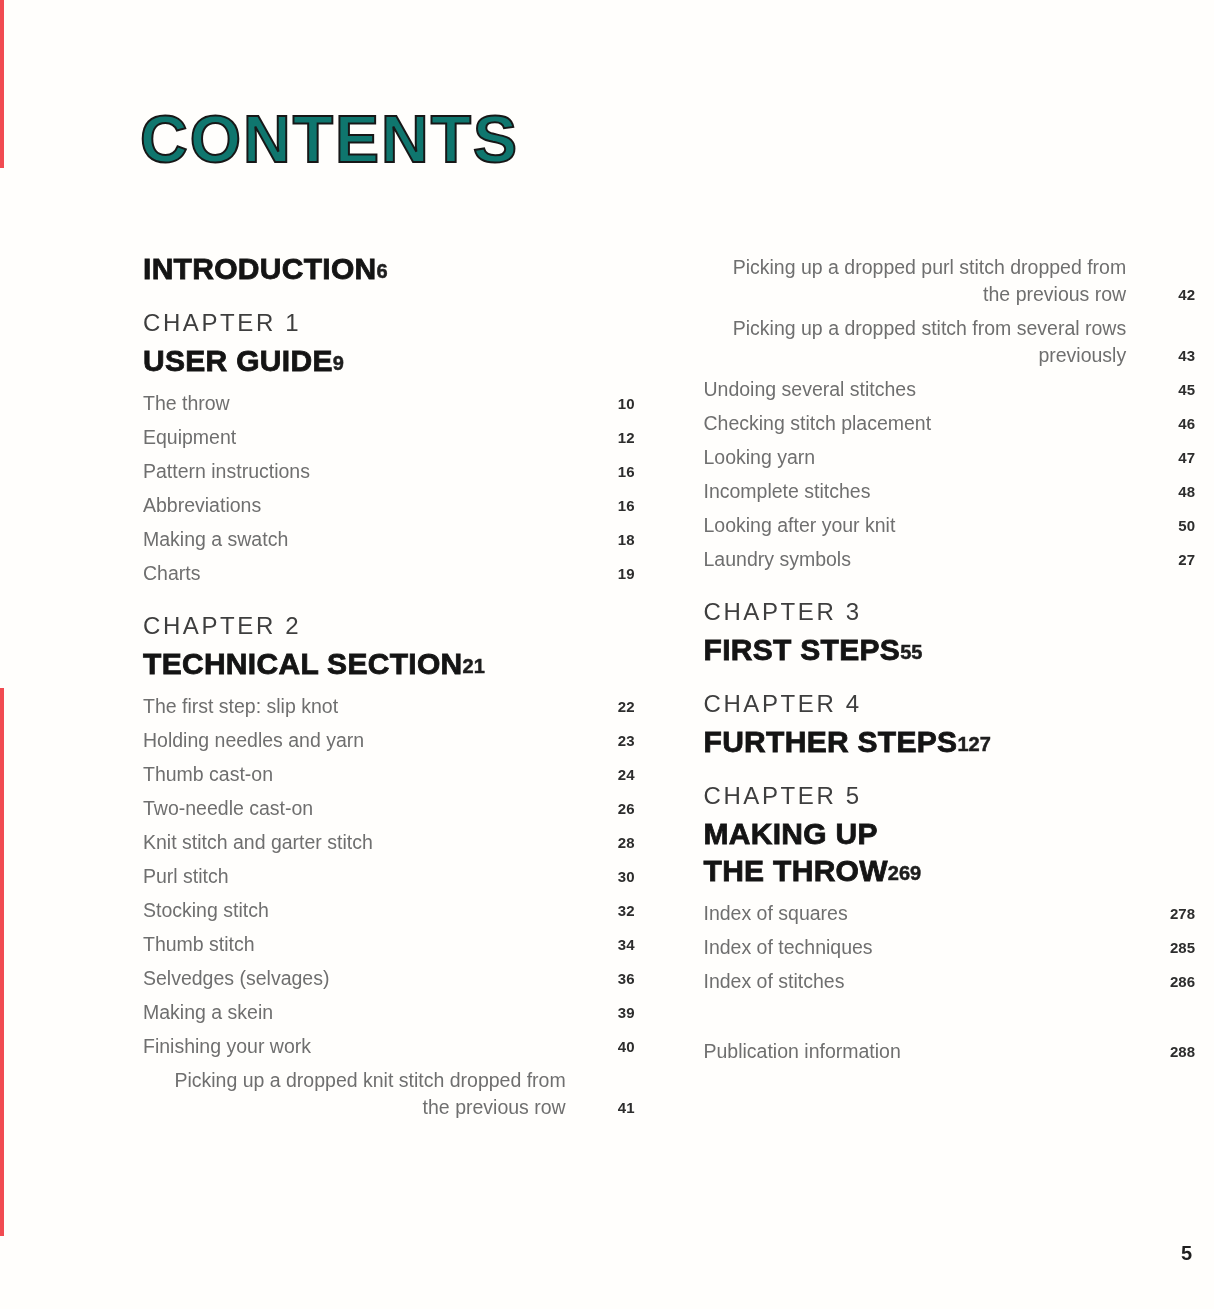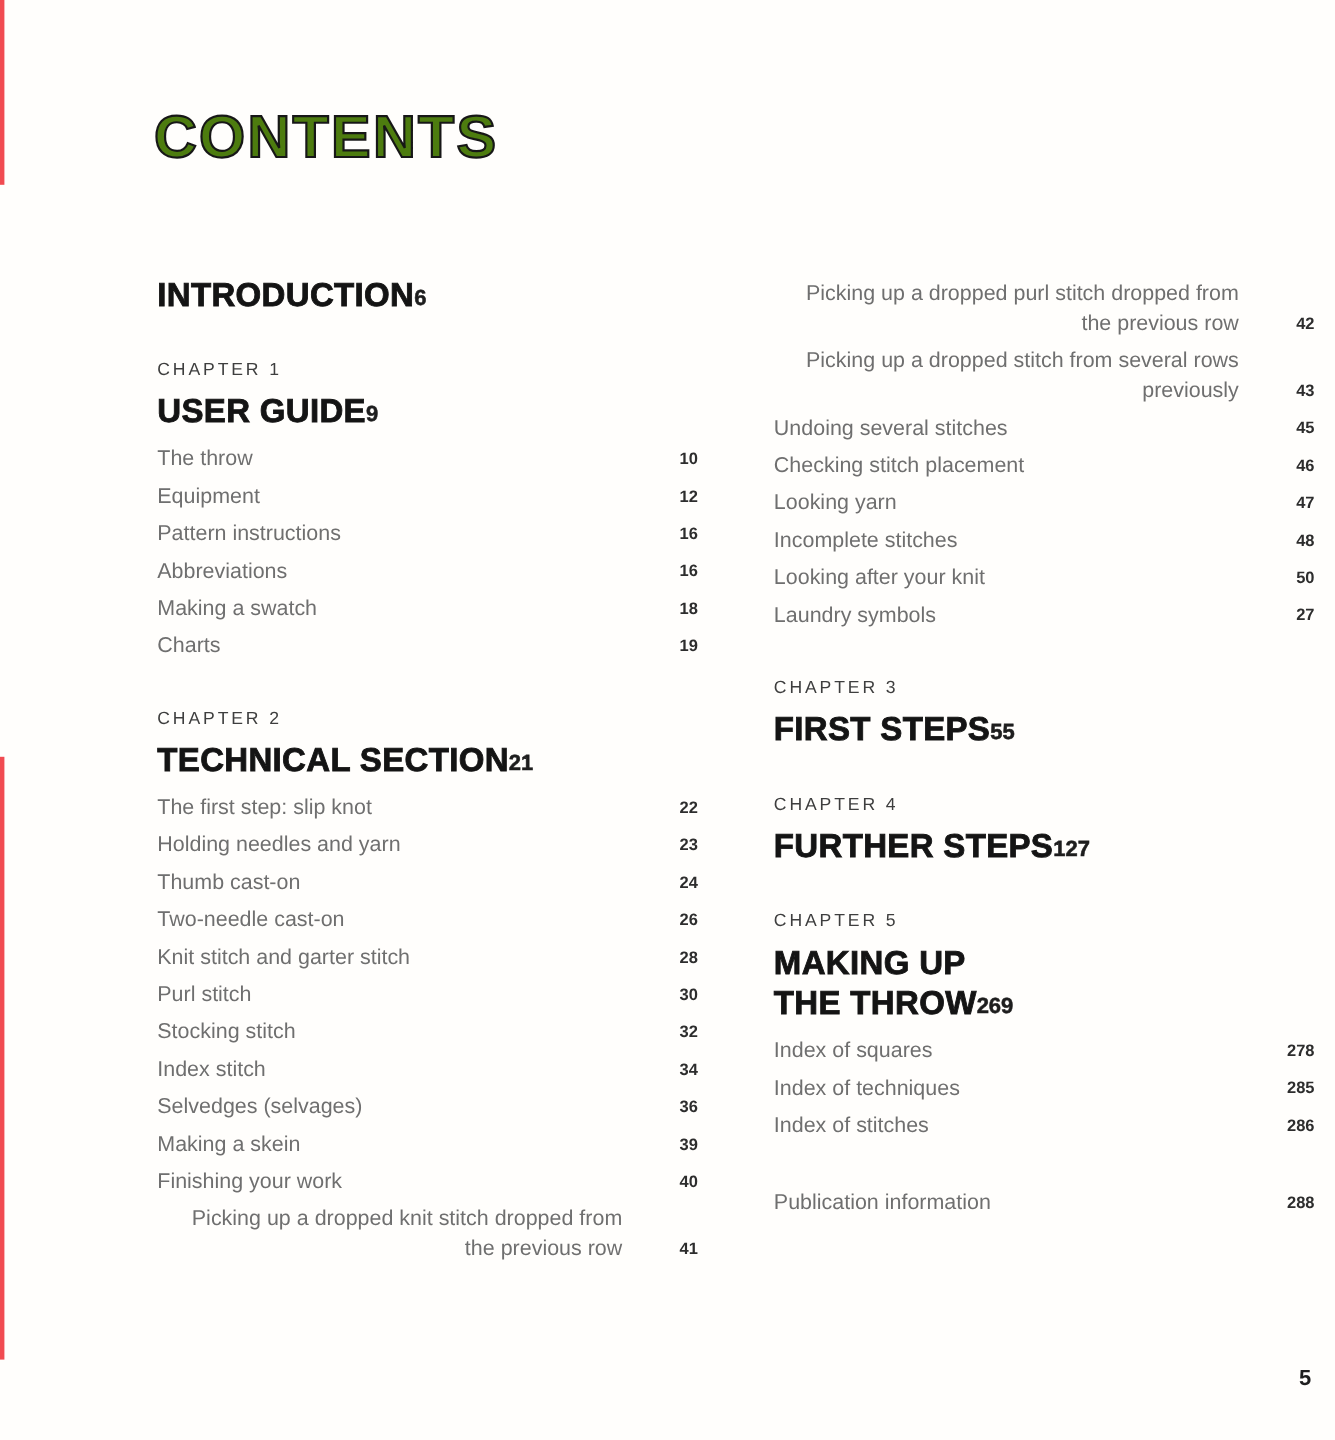--- a/index.html
+++ b/index.html
@@ -5,31 +5,31 @@
   html,body{margin:0;padding:0;}
   body{
     width:1214px;height:1309px;position:relative;overflow:hidden;
     background:#fffefc;
     font-family:"Liberation Sans", sans-serif;
     -webkit-font-smoothing:antialiased;
   }
   .accent-bar{position:absolute;left:0;width:4px;opacity:.85;}
   .page-title{
     position:absolute;left:140px;top:62px;
-    font-size:54px;font-weight:bold;letter-spacing:2px;line-height:1;
-    color:#4d7c0f;-webkit-text-stroke:2px #171717;
+    font-size:66px;font-weight:bold;letter-spacing:2px;line-height:1;
+    color:#0f766e;-webkit-text-stroke:2px #171717;
   }
   .columns{
     position:absolute;left:143px;top:250px;right:19px;
     display:flex;gap:69px;align-items:flex-start;
   }
   .col{flex:1;min-width:0;}
   .chapter{
-    font-size:16px;letter-spacing:2.6px;color:#3e3e3e;
-    margin:38px 0 7px;line-height:24px;
+    font-size:24px;letter-spacing:2.6px;color:#3e3e3e;
+    margin:24px 0 7px;line-height:24px;
   }
   .section{
     display:flex;align-items:flex-end;
     margin:0 0 7px;
   }
   .section-title{
     font-size:30px;line-height:37px;font-weight:bold;color:#141414;
     letter-spacing:.3px;-webkit-text-stroke:.8px #141414;
   }
   .section-num{
@@ -124,21 +124,21 @@
       </div>
       <div class="entry">
         <span class="entry-label">Purl stitch</span>
         <span class="entry-num">30</span>
       </div>
       <div class="entry">
         <span class="entry-label">Stocking stitch</span>
         <span class="entry-num">32</span>
       </div>
       <div class="entry">
-        <span class="entry-label">Index stitch</span>
+        <span class="entry-label">Thumb stitch</span>
         <span class="entry-num">34</span>
       </div>
       <div class="entry">
         <span class="entry-label">Selvedges (selvages)</span>
         <span class="entry-num">36</span>
       </div>
       <div class="entry">
         <span class="entry-label">Making a skein</span>
         <span class="entry-num">39</span>
       </div>

